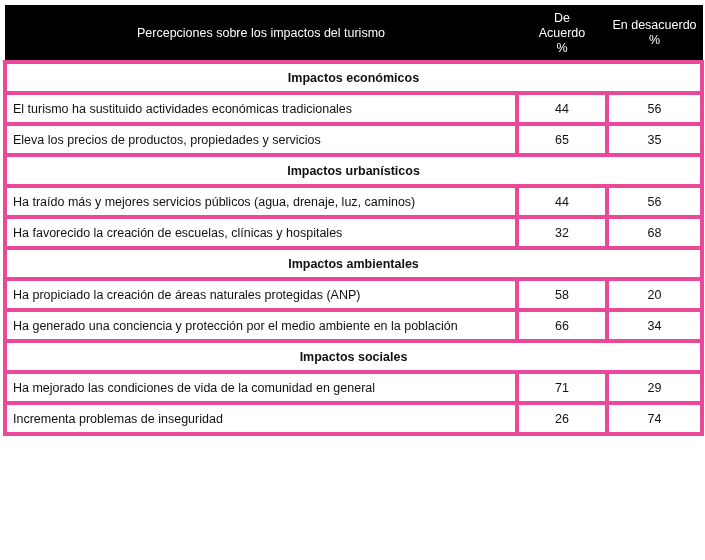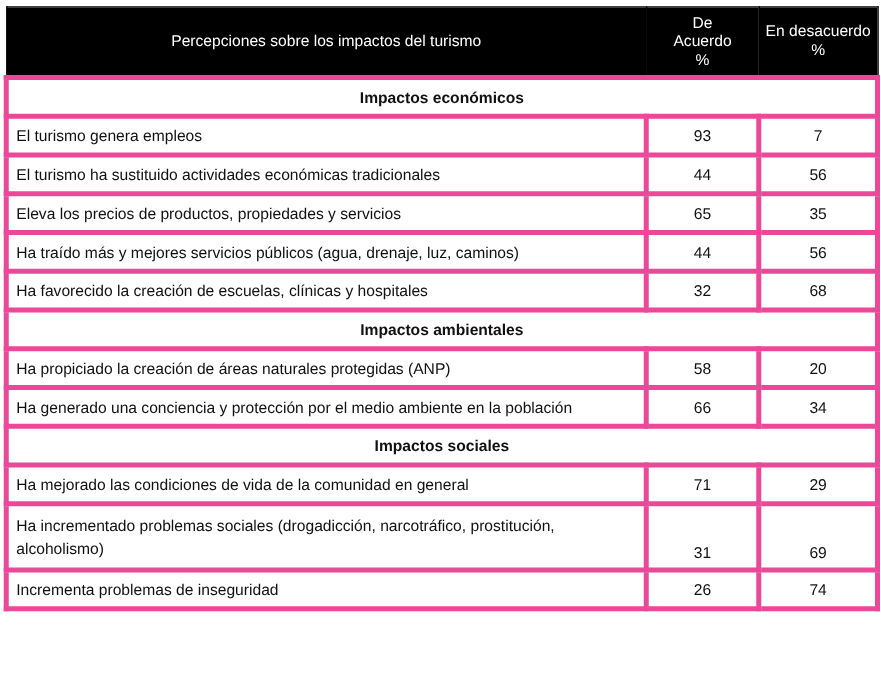--- a/index.html
+++ b/index.html
@@ -31,35 +31,33 @@
       <th class="title"><span>Percepciones sobre los impactos del turismo</span></th>
       <th><span>De</span><br><span>Acuerdo</span><br><span>%</span></th>
       <th><span>En desacuerdo</span><br><span>%</span></th>
     </tr>
   </thead>
   <tbody>
     <tr>
         <td colspan="3" class="section">Impactos económicos</td>
       </tr>
     <tr>
-        <td class="lbl">El turismo genera empleos</td>
-        <td class="num">93</td>
-        <td class="num">7</td>
-      </tr>
-    <tr>
         <td class="lbl">El turismo ha sustituido actividades económicas tradicionales</td>
         <td class="num">44</td>
         <td class="num">56</td>
       </tr>
     <tr>
         <td class="lbl">Eleva los precios de productos, propiedades y servicios</td>
         <td class="num">65</td>
         <td class="num">35</td>
       </tr>
 
+    <tr>
+        <td colspan="3" class="section">Impactos urbanísticos</td>
+      </tr>
     <tr>
         <td class="lbl">Ha traído más y mejores servicios públicos (agua, drenaje, luz, caminos)</td>
         <td class="num">44</td>
         <td class="num">56</td>
       </tr>
     <tr>
         <td class="lbl">Ha favorecido la creación de escuelas, clínicas y hospitales</td>
         <td class="num">32</td>
         <td class="num">68</td>
       </tr>
@@ -79,24 +77,19 @@
       </tr>
 
     <tr>
         <td colspan="3" class="section">Impactos sociales</td>
       </tr>
     <tr>
         <td class="lbl">Ha mejorado las condiciones de vida de la comunidad en general</td>
         <td class="num">71</td>
         <td class="num">29</td>
       </tr>
-    <tr class="tall">
-        <td class="lbl">Ha incrementado problemas sociales (drogadicción, narcotráfico, prostitución, alcoholismo)</td>
-        <td class="num">31</td>
-        <td class="num">69</td>
-      </tr>
     <tr>
         <td class="lbl">Incrementa problemas de inseguridad</td>
         <td class="num">26</td>
         <td class="num">74</td>
       </tr>
   </tbody>
 </table>
 
 </body></html>

